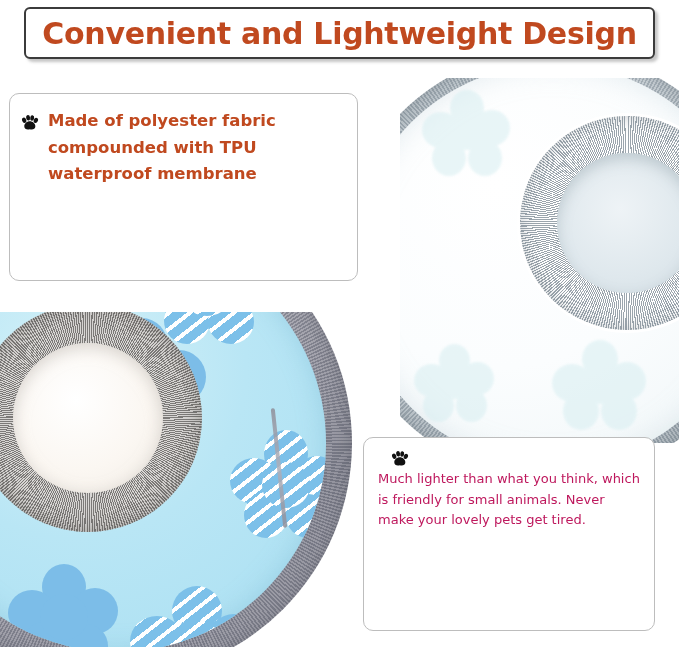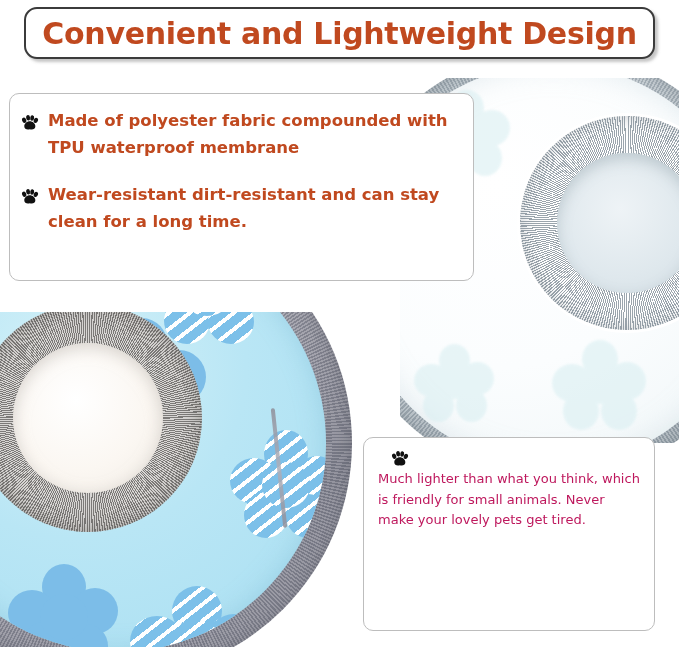--- a/index.html
+++ b/index.html
@@ -175,21 +175,21 @@
   
   #header-banner {
     position: absolute;
     left: 24px;
     top: 7px;
     width: 631px;
     height: 52px;
     box-sizing: border-box;
     background: #ffffff;
     border: 2px solid #3b3b3b;
-    border-radius: 13px;
+    border-radius: 6px;
     box-shadow: 3px 3px 3px rgba(120,120,120,.42);
     display: flex;
     align-items: center;
     justify-content: center;
     z-index: 5;
   }
   #header-banner .title {
     font-family: "DejaVu Sans", sans-serif;
     font-weight: bold;
     font-size: 30px;
@@ -203,21 +203,21 @@
     position: absolute;
     box-sizing: border-box;
     background: #ffffff;
     border: 1px solid #bdbdbd;
     border-radius: 10px;
     z-index: 5;
   }
   #card-features {
     left: 9px;
     top: 93px;
-    width: 465px;
+    width: 349px;
     height: 188px;
     padding: 14px 10px 10px 10px;
   }
   #card-ultralight {
     left: 363px;
     top: 437px;
     width: 292px;
     height: 194px;
     padding: 11px 12px 10px 14px;
   }
@@ -376,32 +376,20 @@
     <span class="paw">
       <svg viewBox="0 0 24 24" width="19" height="19" aria-hidden="true">
         <ellipse cx="5.3" cy="9.2" rx="2.6" ry="3.4" fill="#111111" transform="rotate(-22 5.3 9.2)"></ellipse>
         <ellipse cx="10.2" cy="6.1" rx="2.5" ry="3.5" fill="#111111" transform="rotate(-8 10.2 6.1)"></ellipse>
         <ellipse cx="15.4" cy="6.2" rx="2.5" ry="3.5" fill="#111111" transform="rotate(8 15.4 6.2)"></ellipse>
         <ellipse cx="20.0" cy="9.4" rx="2.6" ry="3.4" fill="#111111" transform="rotate(24 20 9.4)"></ellipse>
         <path d="M12.4 10.5c3.6 0 7 2.9 7 6.2 0 2.6-2.2 4.1-4.6 4.1-1.1 0-1.7-.4-2.4-.4s-1.3.4-2.4.4c-2.4 0-4.6-1.5-4.6-4.1 0-3.3 3.4-6.2 7-6.2z" fill="#111111"></path>
       </svg>
     </span>
     <span class="bullet-text">Made of polyester fabric compounded with TPU waterproof membrane</span>
-  </div>
-  <div class="bullet-row">
-    <span class="paw">
-      <svg viewBox="0 0 24 24" width="19" height="19" aria-hidden="true">
-        <ellipse cx="5.3" cy="9.2" rx="2.6" ry="3.4" fill="#111111" transform="rotate(-22 5.3 9.2)"></ellipse>
-        <ellipse cx="10.2" cy="6.1" rx="2.5" ry="3.5" fill="#111111" transform="rotate(-8 10.2 6.1)"></ellipse>
-        <ellipse cx="15.4" cy="6.2" rx="2.5" ry="3.5" fill="#111111" transform="rotate(8 15.4 6.2)"></ellipse>
-        <ellipse cx="20.0" cy="9.4" rx="2.6" ry="3.4" fill="#111111" transform="rotate(24 20 9.4)"></ellipse>
-        <path d="M12.4 10.5c3.6 0 7 2.9 7 6.2 0 2.6-2.2 4.1-4.6 4.1-1.1 0-1.7-.4-2.4-.4s-1.3.4-2.4.4c-2.4 0-4.6-1.5-4.6-4.1 0-3.3 3.4-6.2 7-6.2z" fill="#111111"></path>
-      </svg>
-    </span>
-    <span class="bullet-text">Wear-resistant dirt-resistant and can stay clean for a long time.</span>
   </div>
 </div>
 
 <div id="card-ultralight" class="text-card">
   <div class="head-row">
     <span class="paw">
       <svg viewBox="0 0 24 24" width="19" height="19" aria-hidden="true">
         <ellipse cx="5.3" cy="9.2" rx="2.6" ry="3.4" fill="#111111" transform="rotate(-22 5.3 9.2)"></ellipse>
         <ellipse cx="10.2" cy="6.1" rx="2.5" ry="3.5" fill="#111111" transform="rotate(-8 10.2 6.1)"></ellipse>
         <ellipse cx="15.4" cy="6.2" rx="2.5" ry="3.5" fill="#111111" transform="rotate(8 15.4 6.2)"></ellipse>

